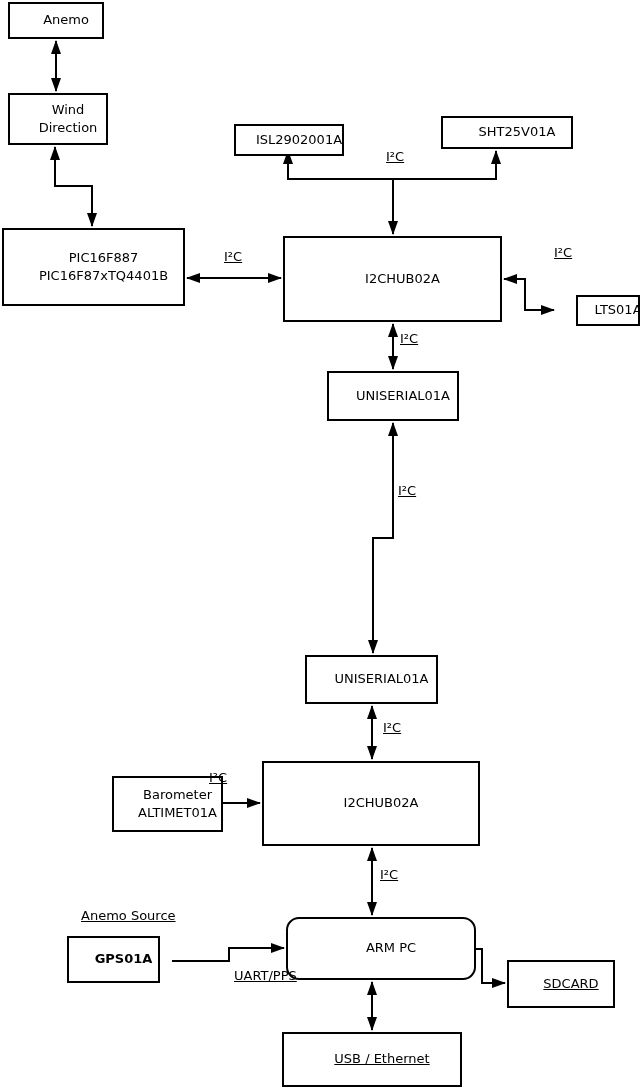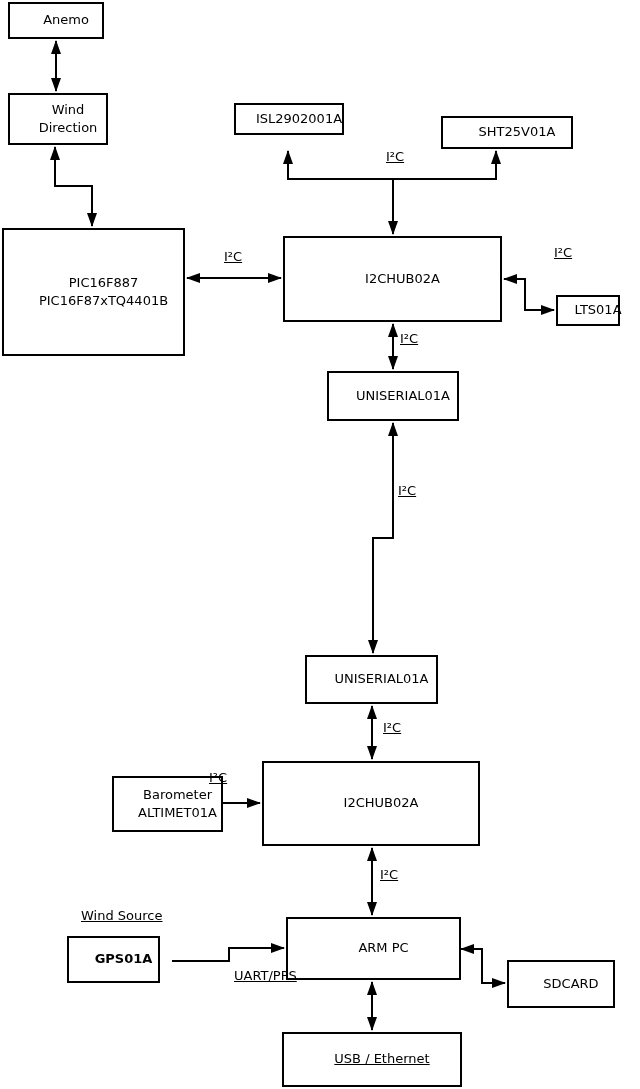--- a/index.html
+++ b/index.html
@@ -37,32 +37,32 @@
   }
   .edge-label {
     position: absolute;
     font-size: 13px;
     white-space: nowrap;
     text-decoration: underline;
   }
   
   [data-name="node-anemo"]          { left: 8px;   top: 2px;    width: 96px;  height: 37px; }
   [data-name="node-wind-direction"] { left: 8px;   top: 93px;   width: 100px; height: 52px; }
-  [data-name="node-pic"]            { left: 2px;   top: 228px;  width: 183px; height: 128px; }
-  [data-name="node-isl"]            { left: 234px; top: 103px;  width: 110px; height: 32px; }
+  [data-name="node-pic"]            { left: 2px;   top: 228px;  width: 183px; height: 78px; }
+  [data-name="node-isl"]            { left: 234px; top: 124px;  width: 110px; height: 32px; }
   [data-name="node-sht"]            { left: 441px; top: 116px;  width: 132px; height: 33px; }
   [data-name="node-i2chub-1"]       { left: 283px; top: 236px;  width: 219px; height: 86px; }
-  [data-name="node-lts"]            { left: 556px; top: 295px;  width: 64px;  height: 31px; }
+  [data-name="node-lts"]            { left: 576px; top: 295px;  width: 64px;  height: 31px; }
   [data-name="node-uniserial-1"]    { left: 327px; top: 371px;  width: 132px; height: 50px; }
   [data-name="node-uniserial-2"]    { left: 305px; top: 655px;  width: 133px; height: 49px; }
   [data-name="node-i2chub-2"]       { left: 262px; top: 761px;  width: 218px; height: 85px; }
   [data-name="node-barometer"]      { left: 75px;  top: 776px;  width: 111px; height: 56px; margin-left: 37px; }
   [data-name="node-gps"]            { left: 67px;  top: 936px;  width: 93px; height: 47px; font-weight: bold; }
-  [data-name="node-arm-pc"]         { left: 286px; top: 917px;  width: 175px; height: 63px; }
-  [data-name="node-sdcard"]         { left: 507px; top: 960px;  width: 108px; height: 48px; }
+  [data-name="node-arm-pc"]         { left: 286px; top: 917px;  width: 190px; height: 63px; border-radius: 13px; }
+  [data-name="node-sdcard"]         { left: 507px; top: 960px;  width: 108px; height: 48px; text-decoration: underline; }
   [data-name="node-usb-ethernet"]   { left: 282px; top: 1032px; width: 180px; height: 55px; text-decoration: underline; }
   
   [data-name="edge-label-i2c-sensor-branch"]    { left: 386px; top: 149px; }
   [data-name="edge-label-i2c-pic-hub1"]         { left: 224px; top: 249px; }
   [data-name="edge-label-i2c-hub1-lts"]         { left: 554px; top: 245px; }
   [data-name="edge-label-i2c-hub1-uniserial1"]  { left: 400px; top: 331px; }
   [data-name="edge-label-i2c-serial-link"]      { left: 398px; top: 483px; }
   [data-name="edge-label-i2c-uniserial2-hub2"]  { left: 383px; top: 720px; }
   [data-name="edge-label-i2c-barometer-hub2"]   { left: 209px; top: 770px; }
   [data-name="edge-label-i2c-hub2-armpc"]       { left: 380px; top: 867px; }
@@ -117,16 +117,16 @@
   <div class="node" data-name="node-usb-ethernet">USB / Ethernet</div>
 
   <div class="edge-label" data-name="edge-label-i2c-sensor-branch">I²C</div>
   <div class="edge-label" data-name="edge-label-i2c-pic-hub1">I²C</div>
   <div class="edge-label" data-name="edge-label-i2c-hub1-lts">I²C</div>
   <div class="edge-label" data-name="edge-label-i2c-hub1-uniserial1">I²C</div>
   <div class="edge-label" data-name="edge-label-i2c-serial-link">I²C</div>
   <div class="edge-label" data-name="edge-label-i2c-uniserial2-hub2">I²C</div>
   <div class="edge-label" data-name="edge-label-i2c-barometer-hub2">I²C</div>
   <div class="edge-label" data-name="edge-label-i2c-hub2-armpc">I²C</div>
-  <div class="edge-label" data-name="edge-label-time-source">Wind Source</div>
+  <div class="edge-label" data-name="edge-label-time-source">Anemo Source</div>
   <div class="edge-label" data-name="edge-label-uart-pps">UART/PPS</div>
 
 </div>
 
 </body></html>

